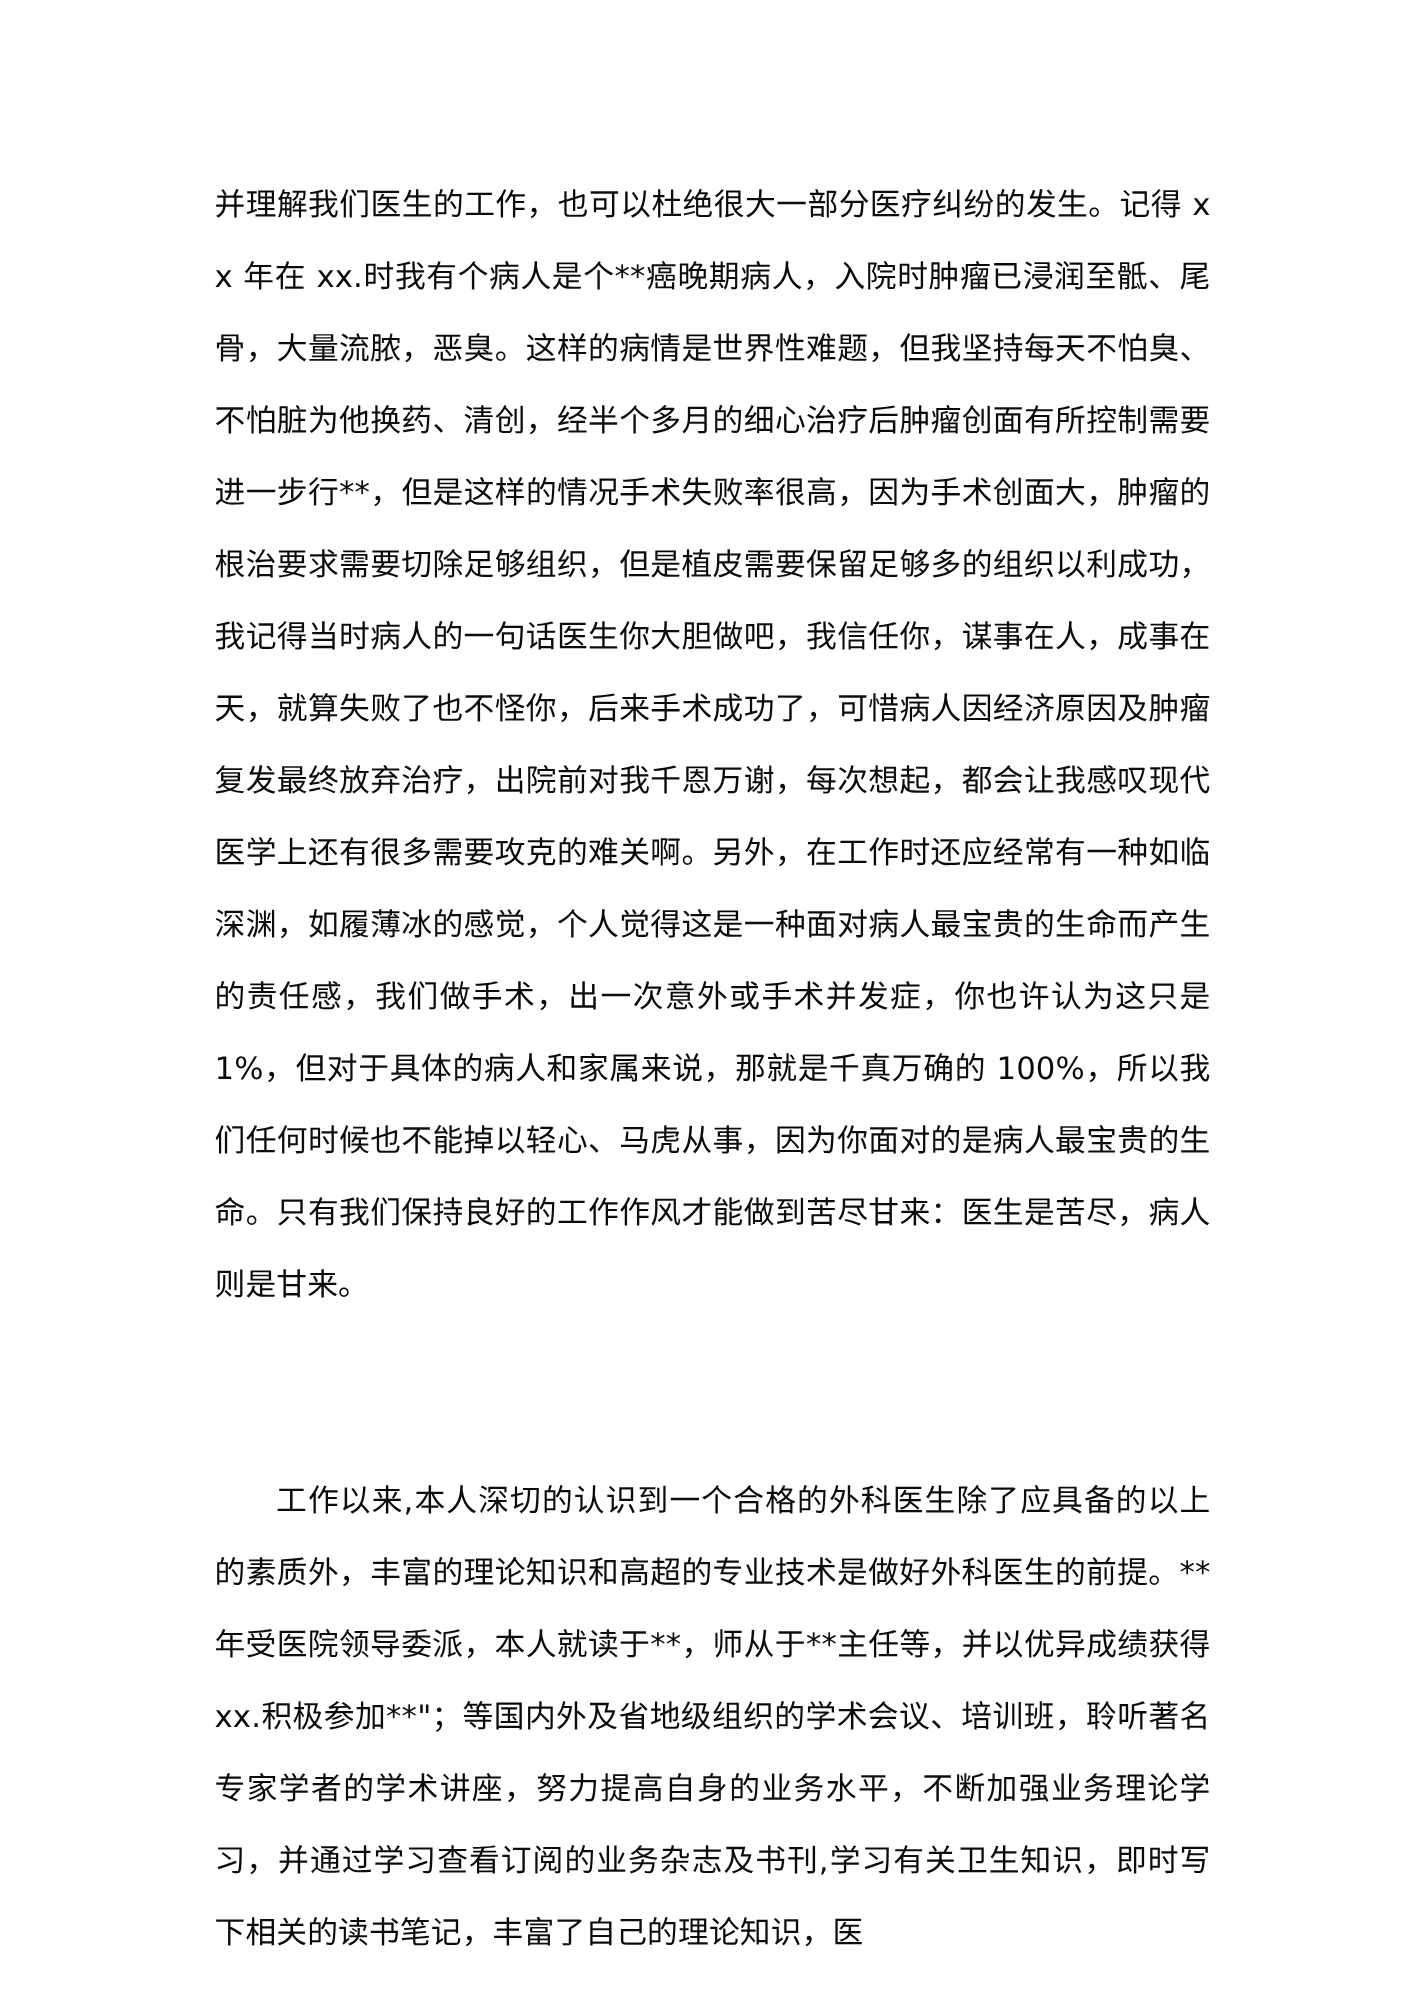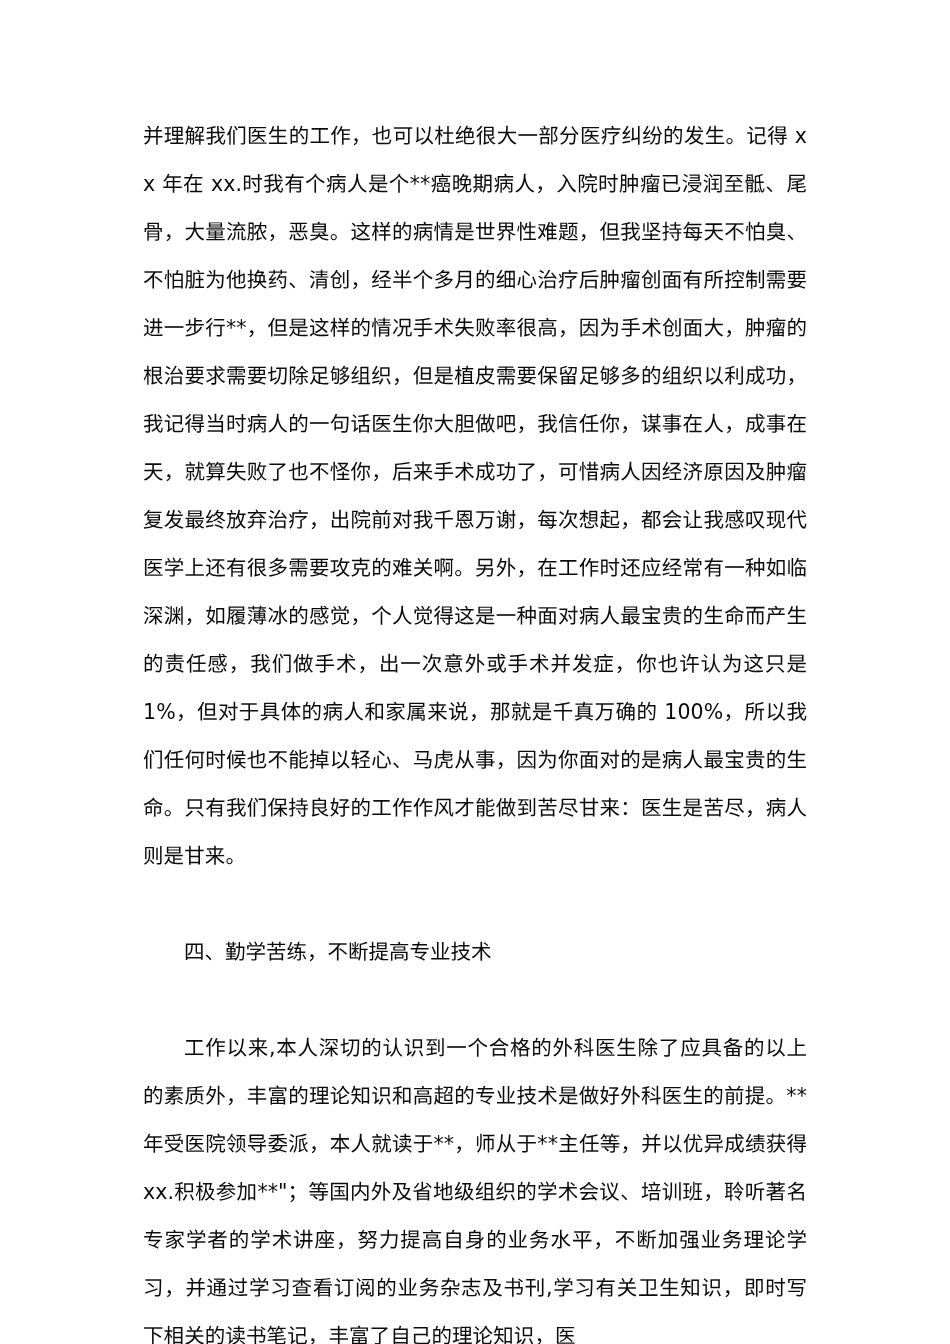--- a/index.html
+++ b/index.html
@@ -64,20 +64,19 @@
 </head>
 <body>
 
 <div class="page">
   <div class="content">
 
     <p class="para">并理解我们医生的工作，也可以杜绝很大一部分医疗纠纷的发生。记得 xx 年在 xx.时我有个病人是个**癌晚期病人，入院时肿瘤已浸润至骶、尾骨，大量流脓，恶臭。这样的病情是世界性难题，但我坚持每天不怕臭、不怕脏为他换药、清创，经半个多月的细心治疗后肿瘤创面有所控制需要进一步行**，但是这样的情况手术失败率很高，因为手术创面大，肿瘤的根治要求需要切除足够组织，但是植皮需要保留足够多的组织以利成功，我记得当时病人的一句话医生你大胆做吧，我信任你，谋事在人，成事在天，就算失败了也不怪你，后来手术成功了，可惜病人因经济原因及肿瘤复发最终放弃治疗，出院前对我千恩万谢，每次想起，都会让我感叹现代医学上还有很多需要攻克的难关啊。另外，在工作时还应经常有一种如临深渊，如履薄冰的感觉，个人觉得这是一种面对病人最宝贵的生命而产生的责任感，我们做手术，出一次意外或手术并发症，你也许认为这只是 1%，但对于具体的病人和家属来说，那就是千真万确的 100%，所以我们任何时候也不能掉以轻心、马虎从事，因为你面对的是病人最宝贵的生命。只有我们保持良好的工作作风才能做到苦尽甘来：医生是苦尽，病人则是甘来。</p>
 
     <div class="gap-sm"></div>
 
-    <p class="heading">四、勤学苦练，不断提高专业技术</p>
 
     <div class="gap-sm"></div>
 
     <p class="para indent">工作以来,本人深切的认识到一个合格的外科医生除了应具备的以上的素质外，丰富的理论知识和高超的专业技术是做好外科医生的前提。**年受医院领导委派，本人就读于**，师从于**主任等，并以优异成绩获得 xx.积极参加**"；等国内外及省地级组织的学术会议、培训班，聆听著名专家学者的学术讲座，努力提高自身的业务水平，不断加强业务理论学习，并通过学习查看订阅的业务杂志及书刊,学习有关卫生知识，即时写下相关的读书笔记，丰富了自己的理论知识，医</p>
 
   </div>
 </div>
 
 </body></html>

